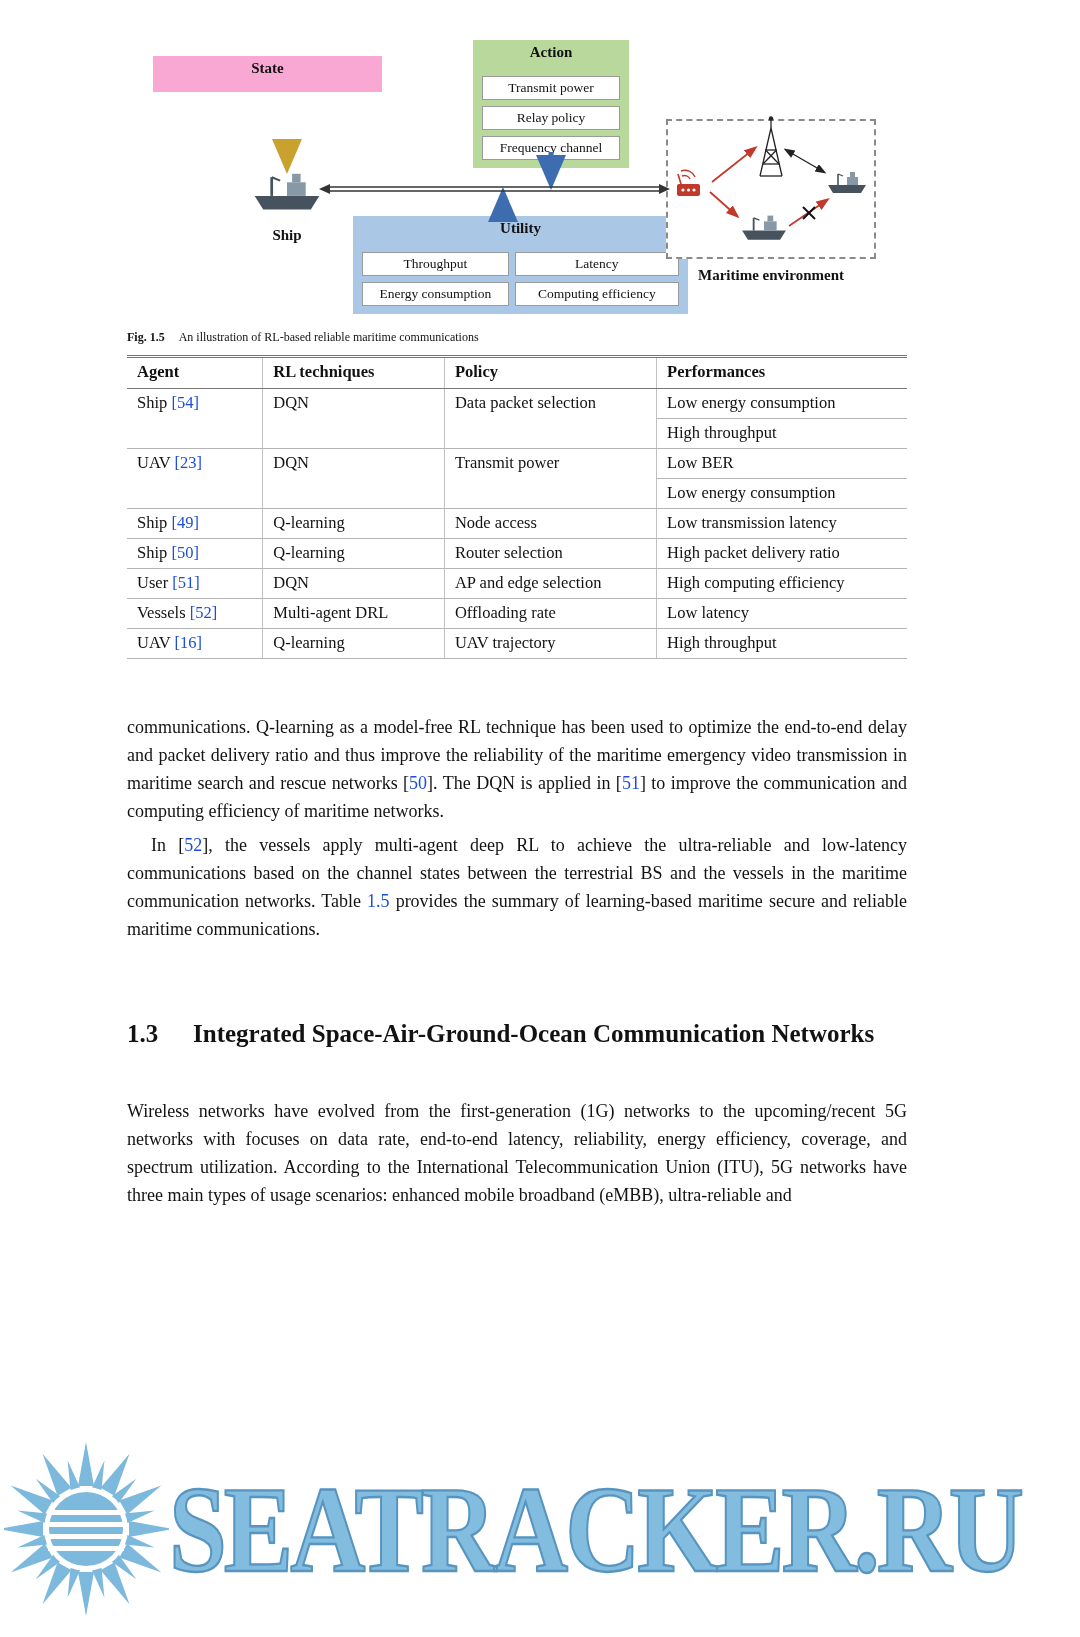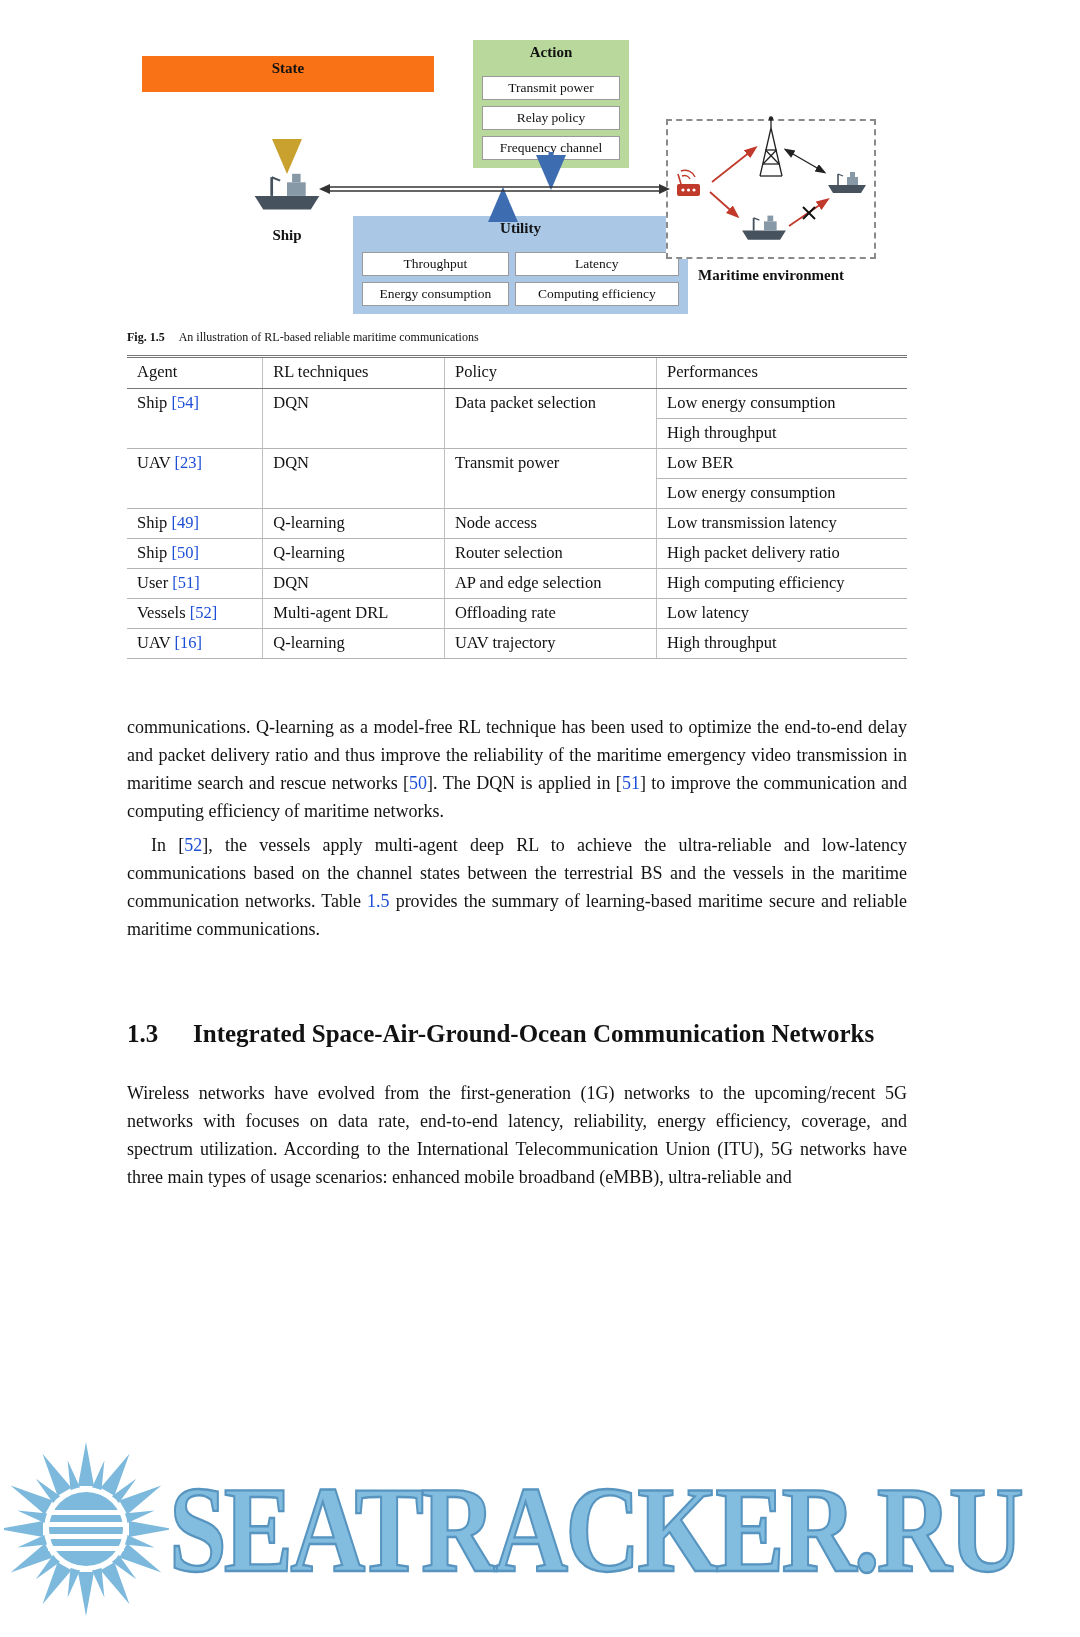--- a/index.html
+++ b/index.html
@@ -11,50 +11,50 @@
   .page-header{display:flex;justify-content:space-between;padding:84px 173px 0 127px;font-size:17.5px;}
   .running-right span{margin-left:20px;}
   .running-right span:first-child{margin-left:0;}
 
   
   .fig-canvas{position:relative;width:780px;height:272px;margin:34px 173px 0 127px;}
   .fig-box{position:absolute;text-align:center;box-sizing:border-box;}
   .box-title{font-weight:bold;font-size:15px;padding:4px 0 15px;}
   .cellgrid{display:grid;gap:6px;padding:0 9px 8px;}
   .fcell{background:#fff;border:1px solid #9a9a9a;font-size:13.5px;line-height:22px;height:22px;white-space:nowrap;overflow:hidden;}
-  .state-box{left:15px;top:22px;width:292px;background:#f97316;}
+  .state-box{left:26px;top:22px;width:229px;background:#f9a8d4;}
   .state-box .cellgrid{grid-template-columns:1fr 1fr;}
   .action-box{left:346px;top:6px;width:156px;background:#B9D89C;}
   .action-box .cellgrid{grid-template-columns:1fr;}
   .utility-box{left:226px;top:182px;width:335px;background:#AAC8E6;}
   .utility-box .cellgrid{grid-template-columns:1fr 1.12fr;}
   .env-box{left:539px;top:85px;width:210px;height:140px;border:2px dashed #8a8a8a;background:#fff;}
   .fig-label{position:absolute;font-weight:bold;font-size:15px;text-align:center;}
   .ship-label{left:118px;top:193px;width:84px;}
   .env-label{left:529px;top:233px;width:230px;}
   .fig-svg{position:absolute;left:0;top:0;pointer-events:none;z-index:3;}
 
   .fig-caption{margin:24px 173px 0 127px;font-size:12px;}
   .fig-caption b{margin-right:14px;}
 
   
   .table-caption{margin:36px 173px 0 127px;font-size:16.5px;}
   .table-caption b{margin-right:12px;}
   table.data{width:780px;margin:10px 173px 0 127px;border-collapse:collapse;font-size:16.5px;
     border-top:3px double #777;border-bottom:1px solid #777;}
-  table.data th{font-weight:normal;text-align:left;padding:4px 10px 6px;border-bottom:1px solid #777;}
+  table.data th{font-weight:bold;text-align:left;padding:4px 10px 6px;border-bottom:1px solid #777;}
   table.data td{vertical-align:top;padding:3px 10px 4px;border-bottom:1px solid #b5b5b5;line-height:22px;}
   table.data th.vline,table.data td.vline{border-left:1px solid #c0c0c0;}
   .cite{color:#1d4ed8;text-decoration:none;cursor:pointer;}
 
   
   .body-par{width:780px;margin:0 173px 0 127px;font-size:18px;line-height:28px;text-align:justify;}
   .p1{margin-top:54px;}
   .p2{margin-top:6px;text-indent:24px;}
-  .p3{margin-top:28px;}
+  .p3{margin-top:46px;}
   .section-heading{display:flex;width:780px;margin:74px 173px 0 127px;font-size:25px;font-weight:bold;line-height:34px;}
   .sec-num{flex:0 0 66px;}
   .sec-title{flex:1;}
 
   
   .watermark{position:absolute;left:0;bottom:8px;width:1080px;height:200px;display:flex;align-items:center;z-index:5;}
   .wm-sun{flex:0 0 165px;margin-left:4px;}
   .wm-text{
     font-family:"Liberation Serif","DejaVu Serif",serif;font-weight:bold;
     font-size:104px;letter-spacing:-3px;color:#82bcde;

